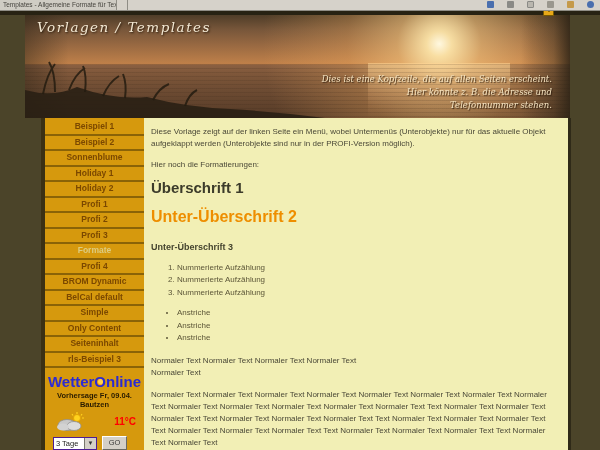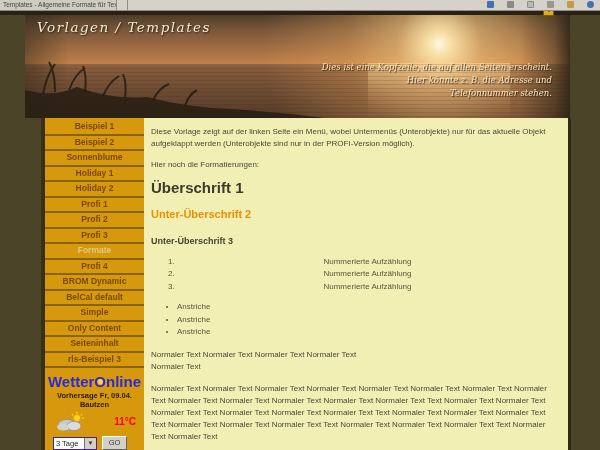--- a/index.html
+++ b/index.html
@@ -47,21 +47,21 @@
     background:linear-gradient(180deg, rgba(255,214,150,.55), rgba(255,190,130,.18) 55%, rgba(255,190,130,0)); }
   .header .waves { position:absolute; left:0; right:0; top:48%; bottom:0;
     background:repeating-linear-gradient(180deg, rgba(55,38,24,.28) 0 1px, rgba(0,0,0,0) 1px 4px); opacity:.55; }
   .header .edges { position:absolute; inset:0;
     background:linear-gradient(270deg, rgba(42,33,20,.85) 0, rgba(42,33,20,.4) 3%, rgba(42,33,20,0) 9%),
                linear-gradient(90deg, rgba(42,33,20,.45) 0, rgba(42,33,20,0) 8%); }
   .grass { position:absolute; left:0; bottom:0; }
   .site-title { position:absolute; top:4px; left:12px; z-index:3;
     font:italic 13.5px "DejaVu Serif", serif; color:#f2e7d2; letter-spacing:1.5px;
     text-shadow:1px 1px 2px rgba(40,25,10,.9);text-align:right; }
-  .tagline { position:absolute; top:46px; right:18px; z-index:3; text-align:right;
+  .tagline { position:absolute; top:58px; right:18px; z-index:3; text-align:right;
     font:italic 8.5px "DejaVu Serif", serif; color:#f4e3c1; line-height:1.55;
     text-shadow:1px 1px 1px rgba(40,25,10,.85); }
 
   
   .pbody { position:absolute; top:103px; left:16px; width:530px; height:332px; display:flex; }
   .sidebar { width:103px; box-sizing:border-box; background:#d6990d;
     border-left:4px solid #3a3014; }
   .menu { list-style:none; margin:2px 0 0 0; padding:0; }
   .menu li { height:13.5px; line-height:13.5px; border-bottom:2px solid #8a6307;
     text-align:center; font-size:8.5px; font-weight:bold; color:#7b4800; cursor:pointer; }
@@ -85,23 +85,23 @@
     border:1px solid; border-color:#ffffff #6a6a64 #6a6a64 #ffffff;
     font-size:7.5px; color:#3a3a3a; text-align:center; line-height:12px; cursor:pointer; }
 
   .content { flex:1; box-sizing:border-box; background:#f2efb5;
     border-right:3px solid #2f2a18; padding:8px 10px 0 7px;
     font-size:8px; color:#4a4837; }
   .content p { margin:0; }
   .intro { line-height:1.5; margin-bottom:10px !important; width:98%; }
   .formats-label { margin-bottom:2px !important; }
   .content h1 { font-size:15px; color:#3c3b2a; margin:10px 0 12px 0; }
-  .content h2 { font-size:11px; color:#ee8e00; margin:4px 0 16px 0; }
+  .content h2 { font-size:16px; color:#ee8e00; margin:4px 0 16px 0; }
   .content h3 { font-size:9px; color:#45442f; margin:0 0 10px 0; }
-  .content ol { margin:0 0 8px 14px; padding:0 0 0 12px; color:#5c5638;text-align:center; }
+  .content ol { margin:0 0 8px 14px; padding:0 0 0 12px; color:#5c5638; }
   .content ul { margin:0 0 11px 14px; padding:0 0 0 12px; color:#5c5638; }
   .content li { font-size:8px; line-height:1.55; }
   .normal1 { line-height:1.45; margin-bottom:10px !important; }
   .normal2 { line-height:1.5; width:99%; }
 </style>
 </head>
 <body>
 
 <div class="browser-bar">
   <div class="tab">

